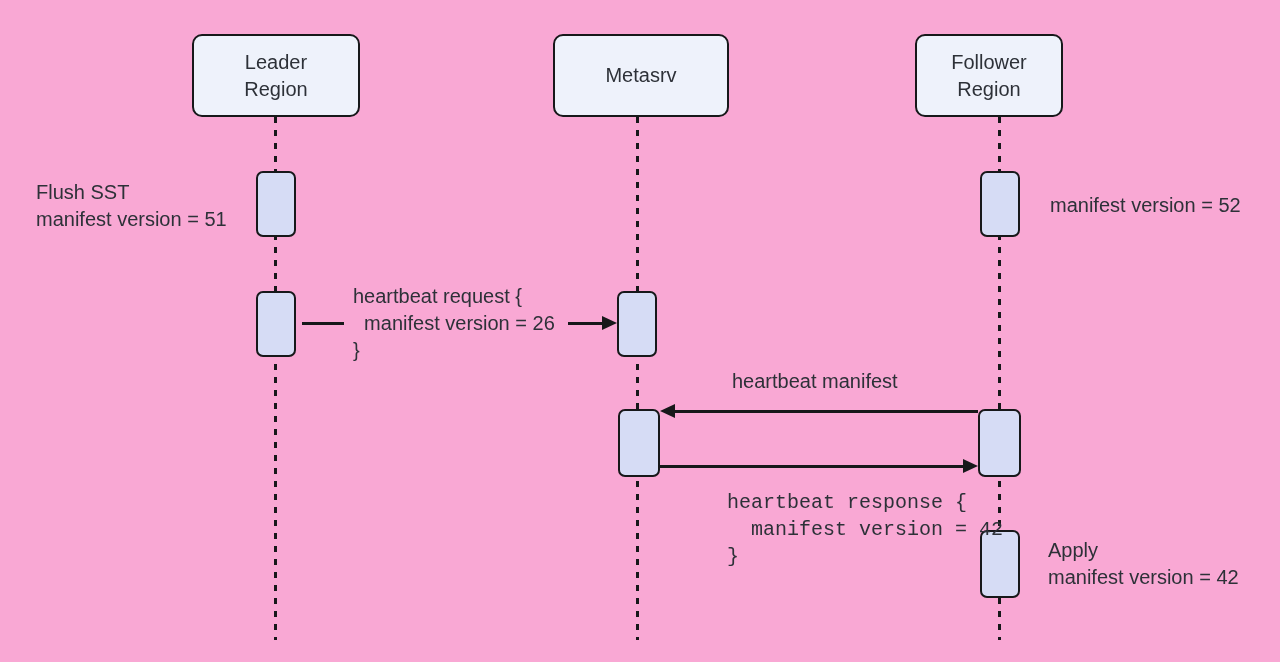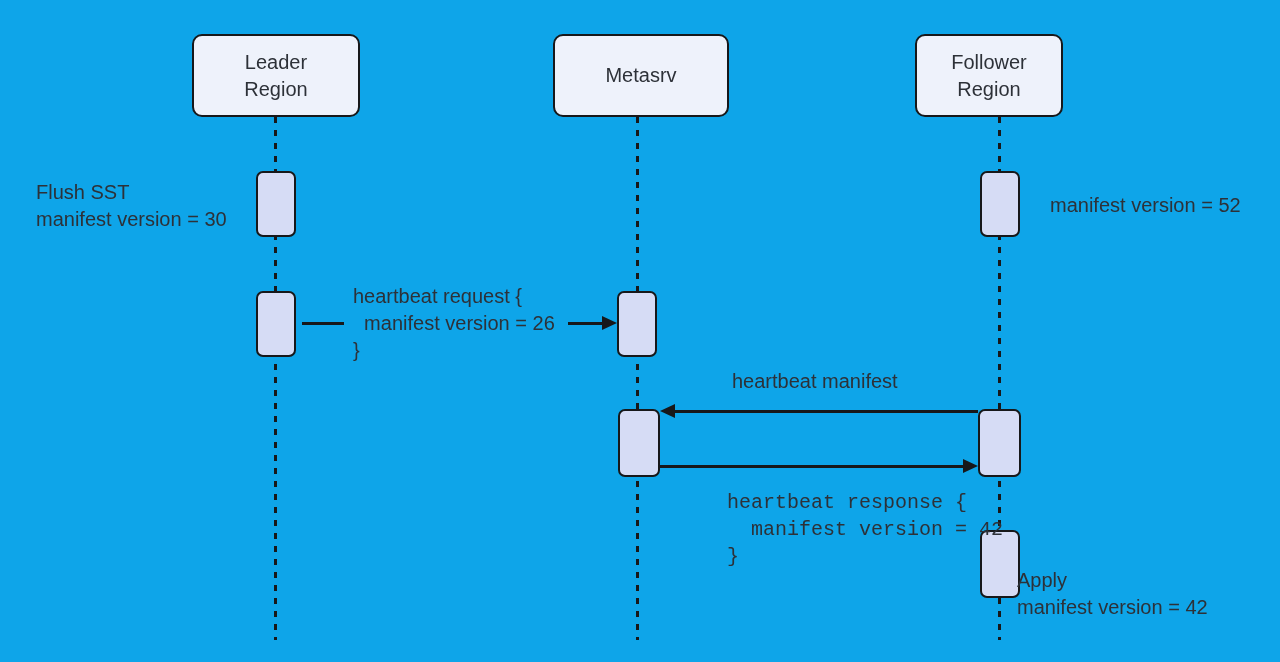--- a/index.html
+++ b/index.html
@@ -1,19 +1,19 @@
 <!DOCTYPE html>
 <html><head>
 <meta charset="utf-8">
 <style>
   * { margin: 0; padding: 0; box-sizing: border-box; }
   body { background: #ffffff; }
   .canvas {
     position: relative; width: 1280px; height: 662px;
-    background: #0ea5e9; overflow: hidden;
+    background: #f9a8d4; overflow: hidden;
     font-family: "Liberation Sans", "DejaVu Sans", sans-serif;
     color: #2d3138;
   }
   .actor {
     position: absolute; top: 34px; height: 83px;
     background: #eef2fb; border: 2.5px solid #17181a; border-radius: 10px;
     display: flex; align-items: center; justify-content: center;
     text-align: center; font-size: 20px; line-height: 27px; white-space: pre;
   }
   .actor.leader   { left: 192px;  width: 168px; }
@@ -56,21 +56,21 @@
   .head-2 { left: 660px; top: 404px; }
   .head-3 { left: 963px; top: 459px; }
   .label {
     position: absolute; font-size: 20px; line-height: 27px; white-space: pre;
   }
   .note-leader-flush   { left: 36px;   top: 179px; }
   .msg-label-1         { left: 353px;  top: 283px; }
   .msg-label-2         { left: 732px;  top: 368px; }
   .msg-label-3         { left: 727px;  top: 489px; font-family: Liberation Mono, monospace; }
   .note-follower-ver   { left: 1050px; top: 192px; }
-  .note-follower-apply { left: 1017px; top: 537px; margin-top: 30px; }
+  .note-follower-apply { left: 1048px; top: 537px; }
 </style>
 </head>
 <body>
 
 <div class="canvas">
 
   <div class="actor leader">Leader
 Region</div>
   <div class="actor metasrv">Metasrv</div>
   <div class="actor follower">Follower
@@ -99,18 +99,18 @@
   <div class="arrowhead-left head-2"></div>
   <div class="label msg-label-2">heartbeat manifest</div>
 
   <div class="msg-line seg-3"></div>
   <div class="arrowhead-right head-3"></div>
   <div class="label msg-label-3">heartbeat response {
   manifest version = 42
 }</div>
 
   <div class="label note-leader-flush">Flush SST
-manifest version = 30</div>
+manifest version = 51</div>
   <div class="label note-follower-ver">manifest version = 52</div>
   <div class="label note-follower-apply">Apply
 manifest version = 42</div>
 
 </div>
 
 </body></html>

